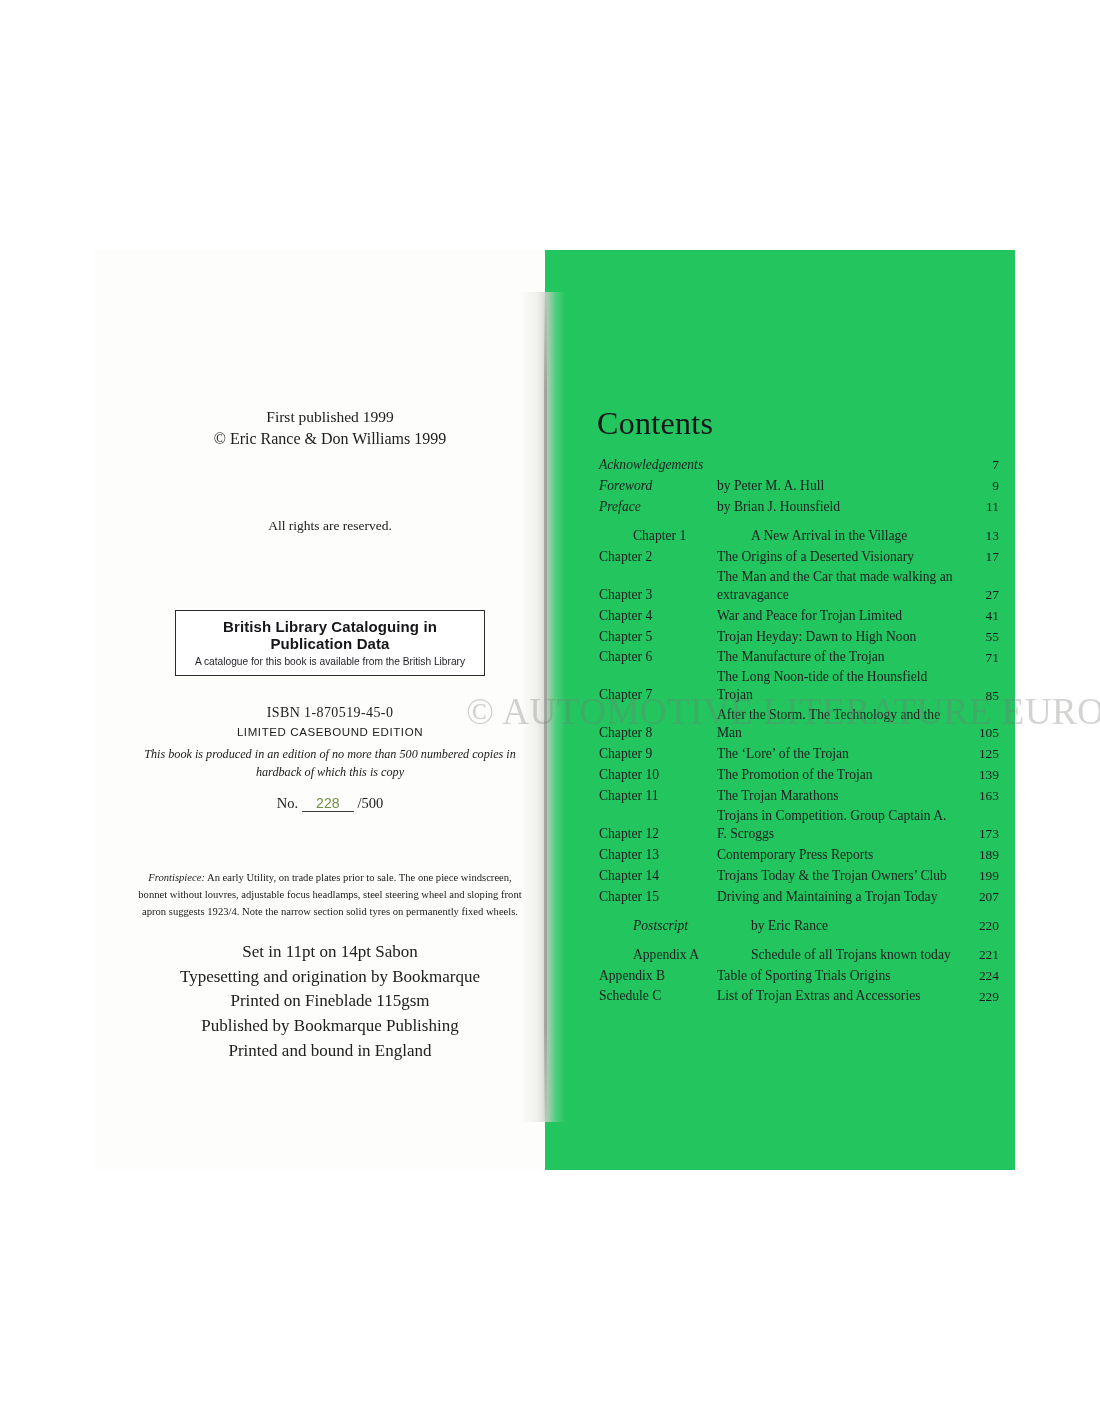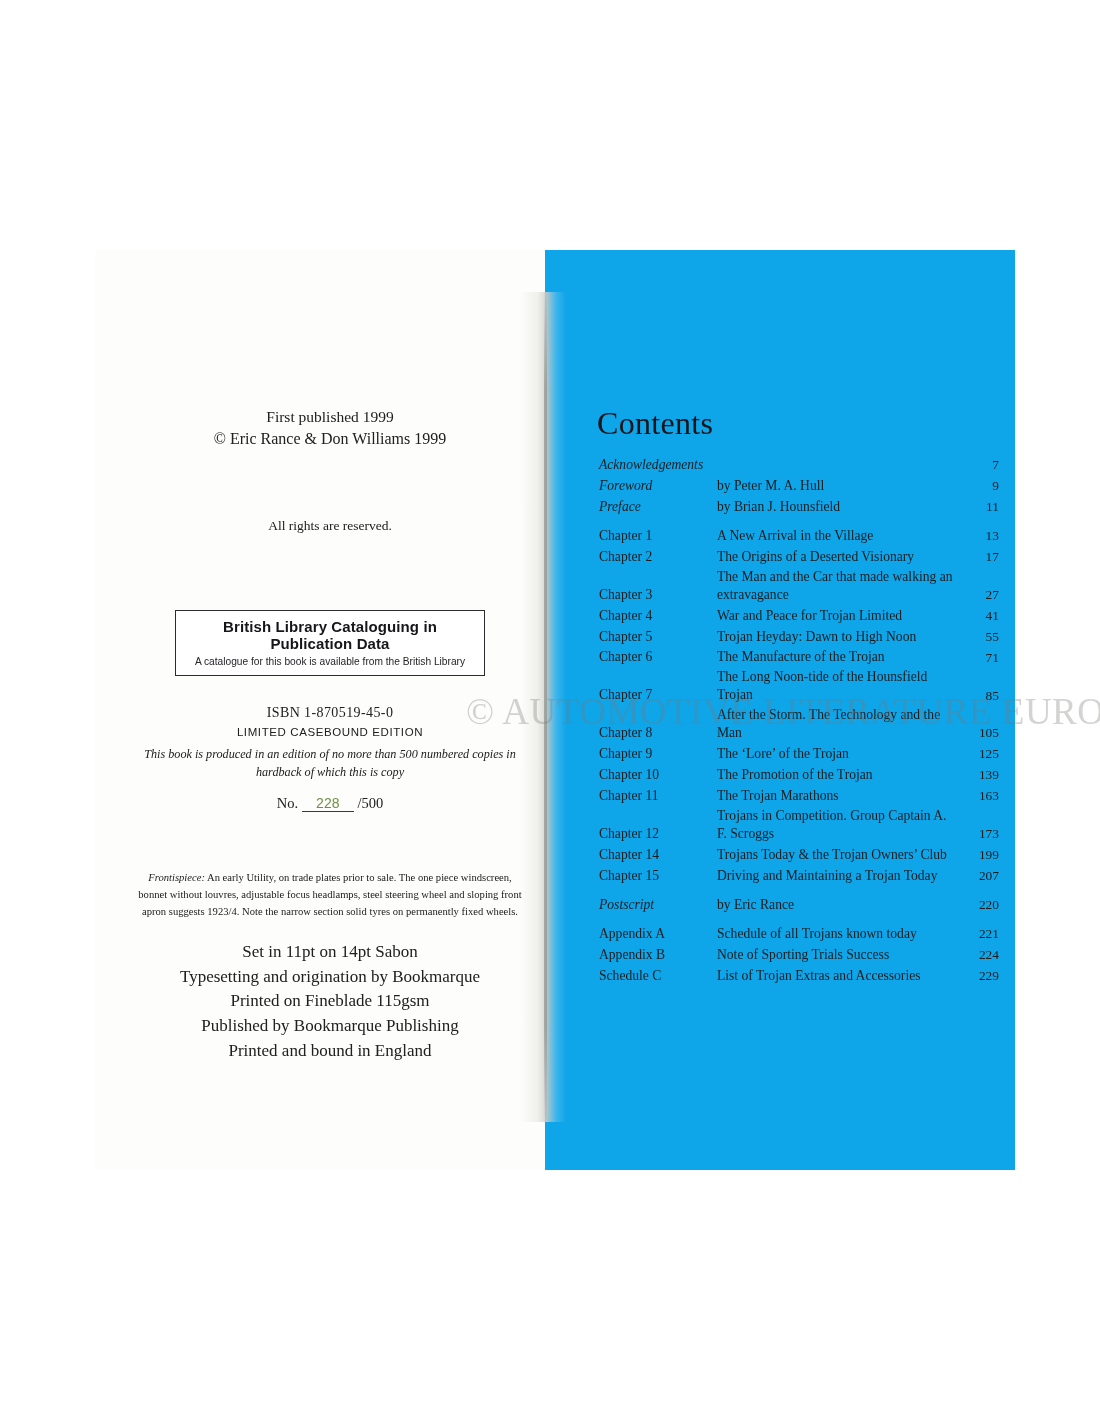--- a/index.html
+++ b/index.html
@@ -33,21 +33,21 @@
     height: 920px;
     background: #fdfdfb;
   }
   
   .page-right {
     position: absolute;
     left: 545px;
     top: 250px;
     width: 470px;
     height: 920px;
-    background: #0ea5e9;
+    background: #22c55e;
   }
 
   
   .gutter {
     position: absolute;
     left: 520px;
     top: 292px;
     width: 46px;
     height: 830px;
     background: linear-gradient(to right,
@@ -136,21 +136,21 @@
     width: 400px;
   }
   .toc-row {
     display: flex;
     align-items: flex-end;
     margin-bottom: 2px;
     font-size: 13.6px;
     color: #1d1d20;
     line-height: 1.32;
   }
-  .toc-row.gap { margin-top: 10px; }
+  .toc-row.gap { margin-top: 10px; margin-left: 34px; }
   .toc-label {
     width: 118px;
     flex: 0 0 118px;
     padding-top: 1px;
   }
   .toc-label.ital { font-style: italic; }
   .toc-desc {
     flex: 1 1 auto;
     padding-right: 8px;
   }
@@ -290,20 +290,25 @@
           <div class="toc-label">Chapter 11</div>
           <div class="toc-desc">The Trojan Marathons</div>
           <div class="toc-page">163</div>
         </div>
         <div class="toc-row">
           <div class="toc-label">Chapter 12</div>
           <div class="toc-desc">Trojans in Competition. Group Captain  A. F. Scroggs</div>
           <div class="toc-page">173</div>
         </div>
         <div class="toc-row">
+          <div class="toc-label">Chapter 13</div>
+          <div class="toc-desc">Contemporary Press Reports</div>
+          <div class="toc-page">189</div>
+        </div>
+        <div class="toc-row">
           <div class="toc-label">Chapter 14</div>
           <div class="toc-desc">Trojans Today &amp; the Trojan Owners’ Club</div>
           <div class="toc-page">199</div>
         </div>
         <div class="toc-row">
           <div class="toc-label">Chapter 15</div>
           <div class="toc-desc">Driving and Maintaining a Trojan Today</div>
           <div class="toc-page">207</div>
         </div>
         <div class="toc-row gap">
@@ -311,21 +316,21 @@
           <div class="toc-desc">by Eric Rance</div>
           <div class="toc-page">220</div>
         </div>
         <div class="toc-row gap">
           <div class="toc-label">Appendix A</div>
           <div class="toc-desc">Schedule of all Trojans known today</div>
           <div class="toc-page">221</div>
         </div>
         <div class="toc-row">
           <div class="toc-label">Appendix B</div>
-          <div class="toc-desc">Note of Sporting Trials Success</div>
+          <div class="toc-desc">Table of Sporting Trials Origins</div>
           <div class="toc-page">224</div>
         </div>
         <div class="toc-row">
           <div class="toc-label">Schedule C</div>
           <div class="toc-desc">List of Trojan Extras and Accessories</div>
           <div class="toc-page">229</div>
         </div>
       </div>
   </div>
 

